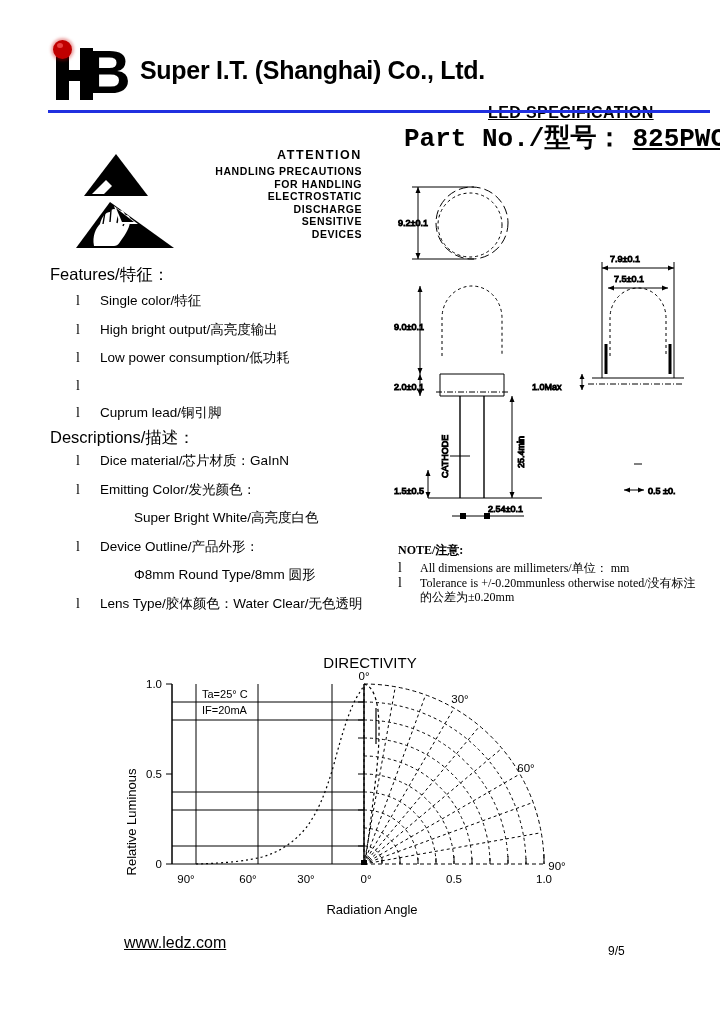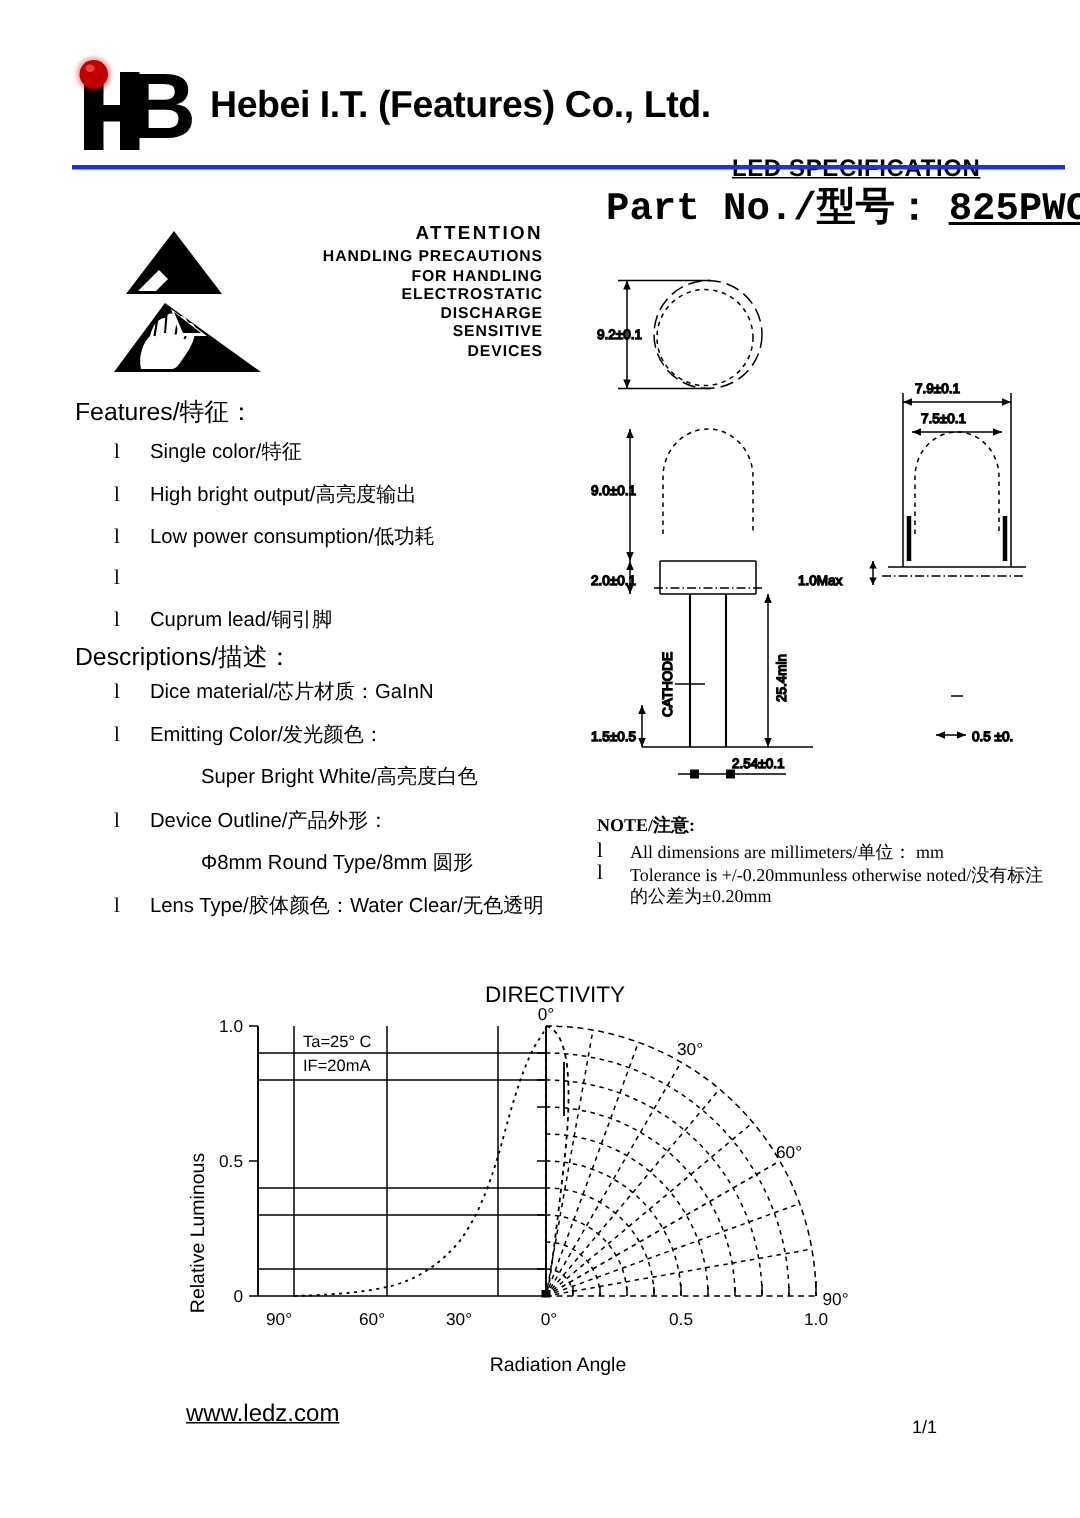--- a/index.html
+++ b/index.html
@@ -237,21 +237,21 @@
 <div class="page">
 
   <div class="logo-wrap">
     <div class="logo-h-stem"></div>
     <div class="logo-h-bar"></div>
     <div class="logo-h-right"></div>
     <div class="logo-b">B</div>
     <div class="logo-dot"></div>
   </div>
 
-  <div class="company-name">Hebei I.T. (Features) Co., Ltd.</div>
+  <div class="company-name">Super I.T. (Shanghai) Co., Ltd.</div>
 
   <div class="led-spec">LED SPECIFICATION</div>
 
   <div class="blue-rule"></div>
 
   <div class="part-no">
     <span>Part  No./型号：</span><span class="pn-value">825PWC</span>
   </div>
 
   <div class="esd-block">
@@ -528,15 +528,15 @@
     <text class="tick-lbl" x="437" y="218" text-anchor="middle">90°</text>
 
     <text class="tick-lbl" x="334" y="231" text-anchor="middle">0.5</text>
     <text class="tick-lbl" x="424" y="231" text-anchor="middle">1.0</text>
 
     <text class="cond-lbl" x="82" y="46">Ta=25° C</text>
     <text class="cond-lbl" x="82" y="62">IF=20mA</text>
   </svg>
 
   <div class="footer-url">www.ledz.com</div>
-  <div class="footer-page">1/1</div>
+  <div class="footer-page">9/5</div>
 
 </div>
 
 </body></html>

